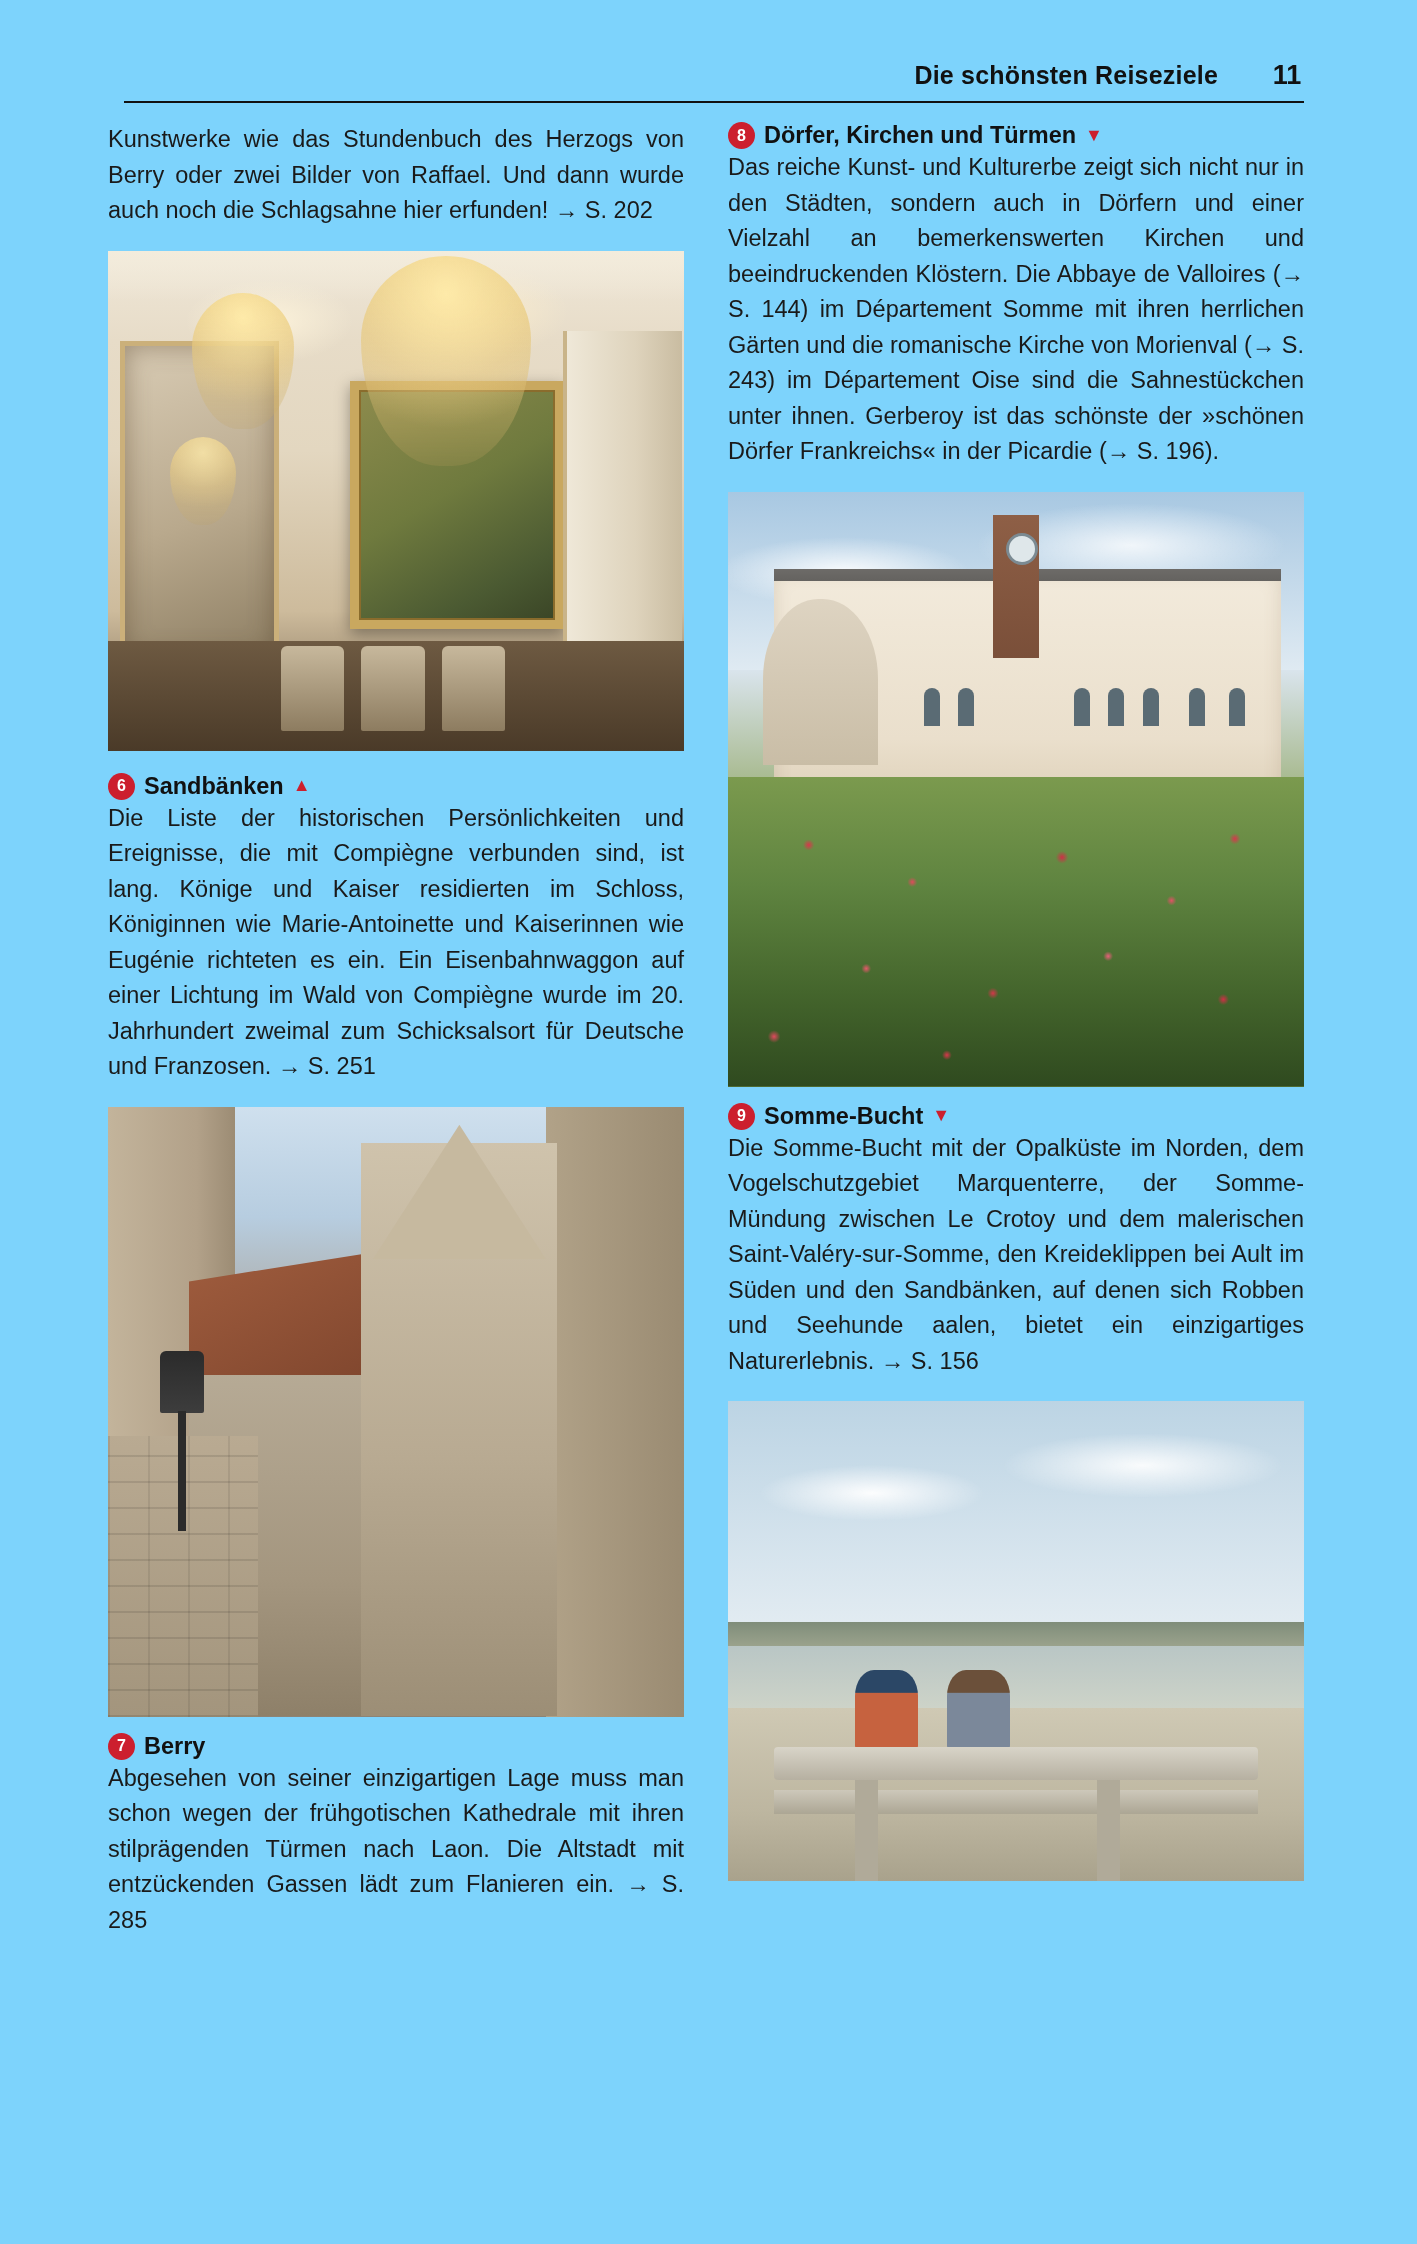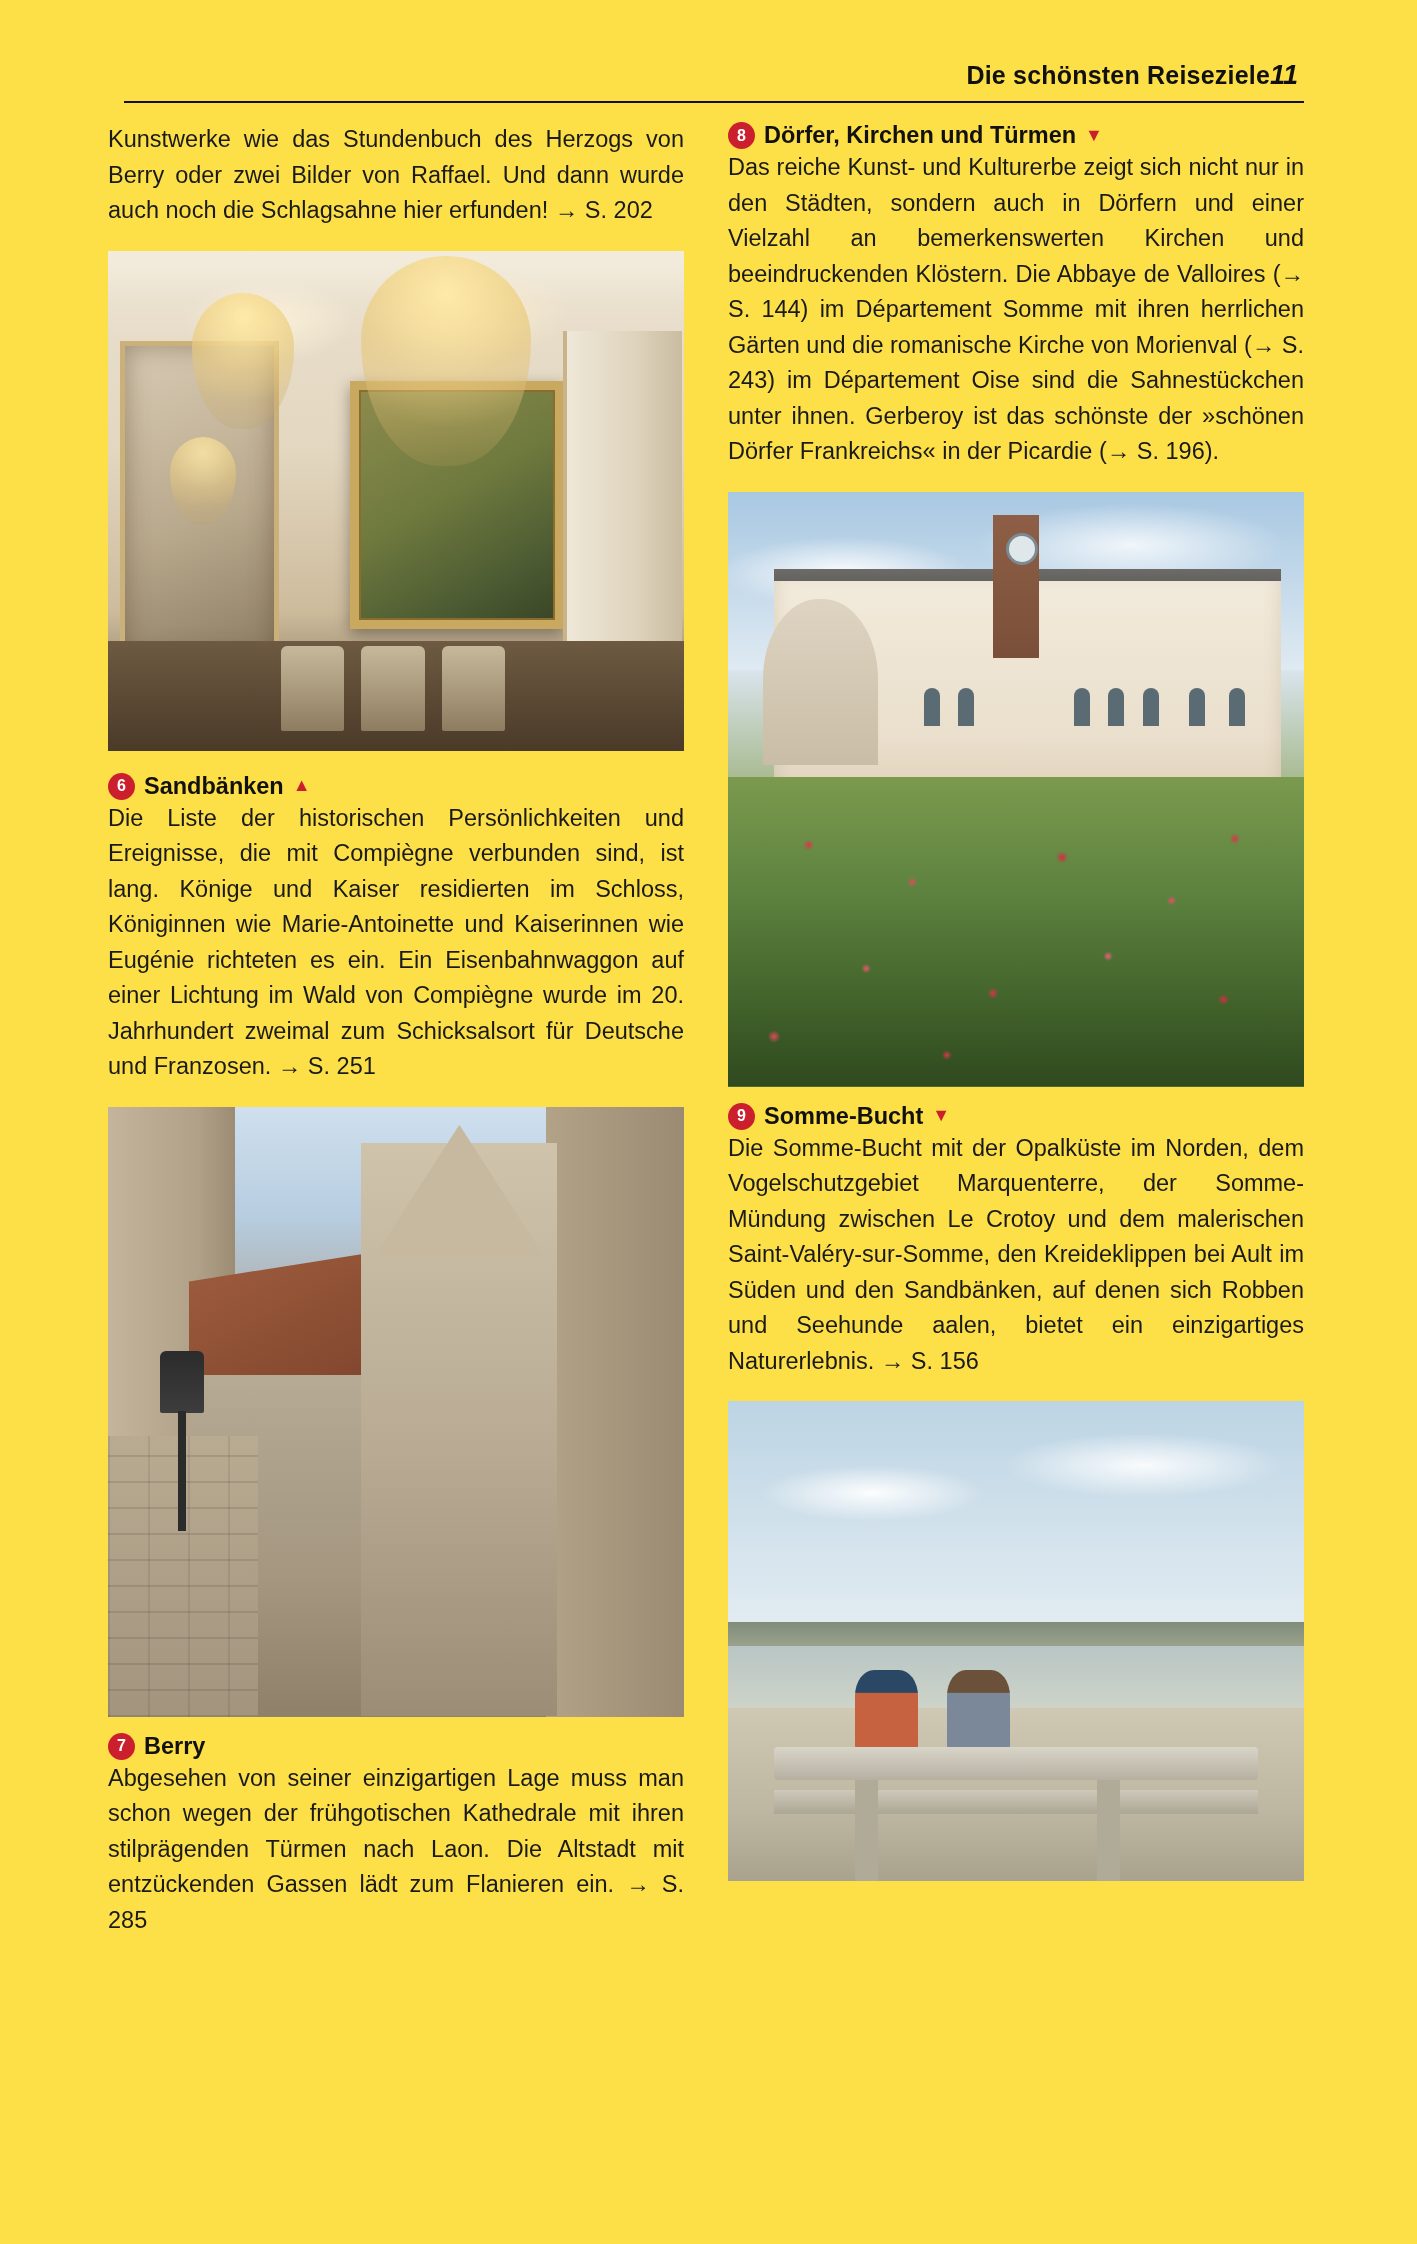--- a/index.html
+++ b/index.html
@@ -13,21 +13,21 @@
     font-family: "Liberation Sans", sans-serif;
     color: #1a1a1a;
     position: relative;
     overflow: hidden;
   }
   .page {
     position: absolute;
     left: 0; top: 0;
     width: 1417px;
     height: 2244px;
-    background: #fde047;
+    background: #7dd3fc;
   }
 
   
   .header {
     position: absolute;
     left: 124px;
     top: 60px;
     width: 1180px;
     display: flex;
     align-items: baseline;
@@ -36,23 +36,23 @@
   .header-title {
     font-size: 25px;
     font-weight: bold;
     color: #111;
     letter-spacing: 0.2px;
   }
   .header-page {
     font-size: 27px;
     font-weight: bold;
     color: #111;
+    margin-left: 52px;
     width: 34px;
-    text-align: left;
-    font-style: italic;
+    text-align: center;
   }
   .header-rule {
     position: absolute;
     left: 124px;
     top: 101px;
     width: 1180px;
     height: 2px;
     background: #111;
   }
 

